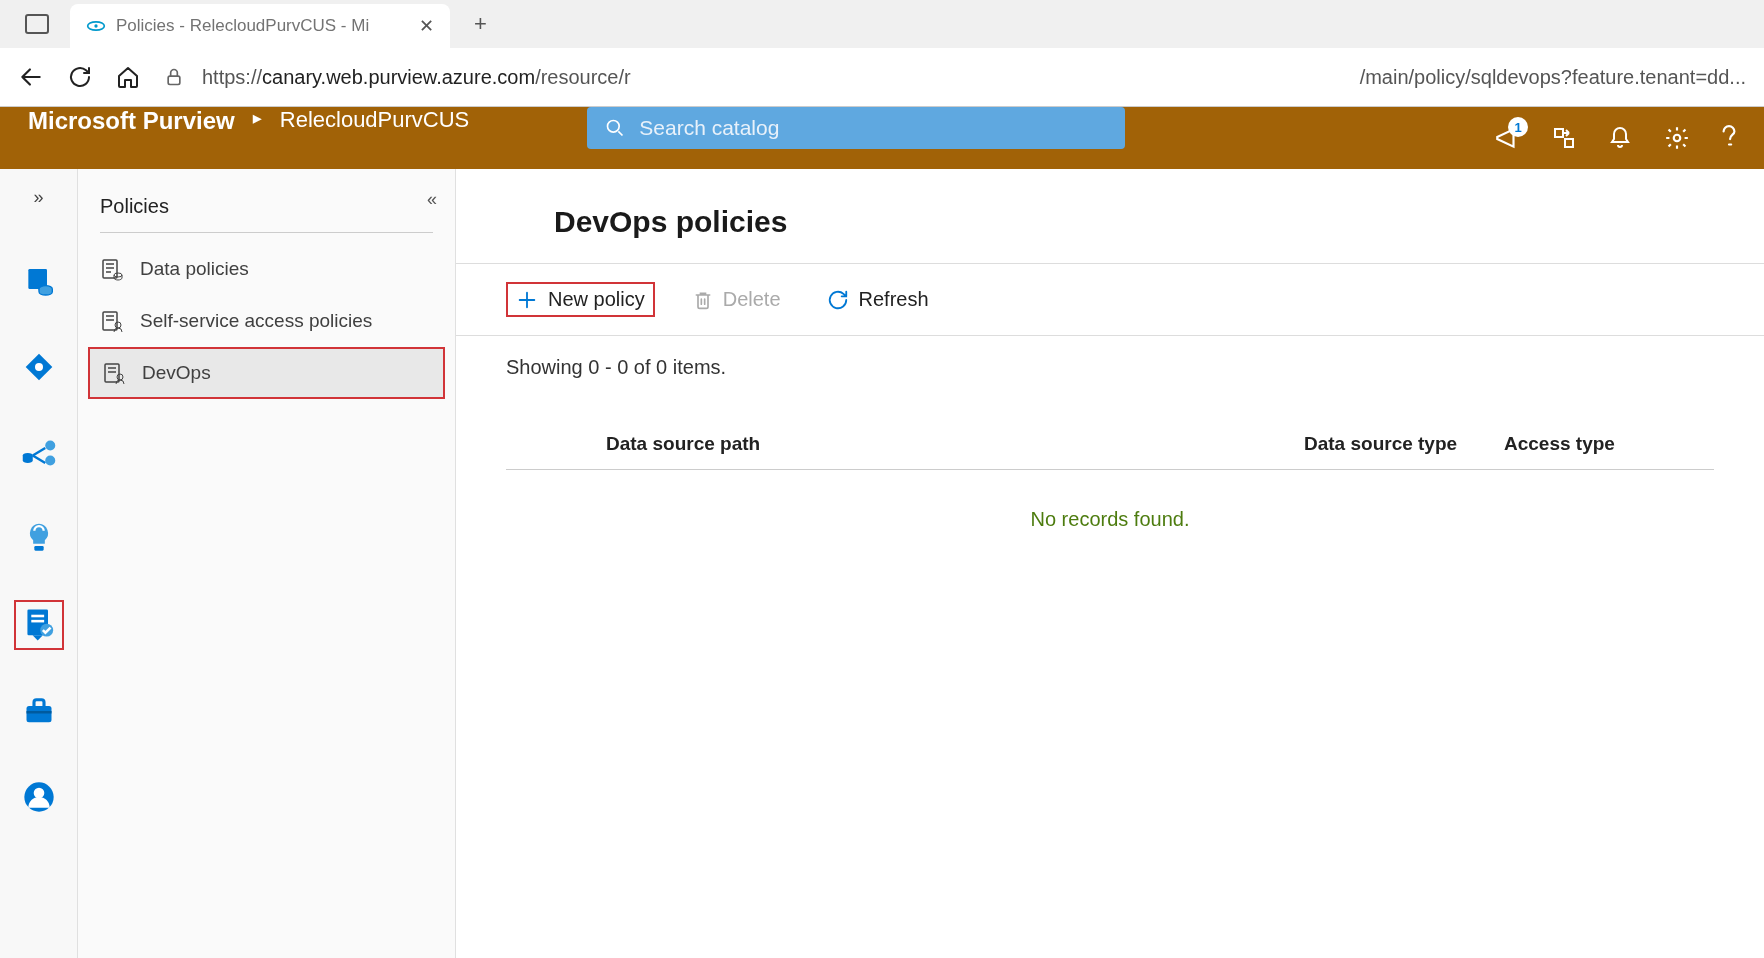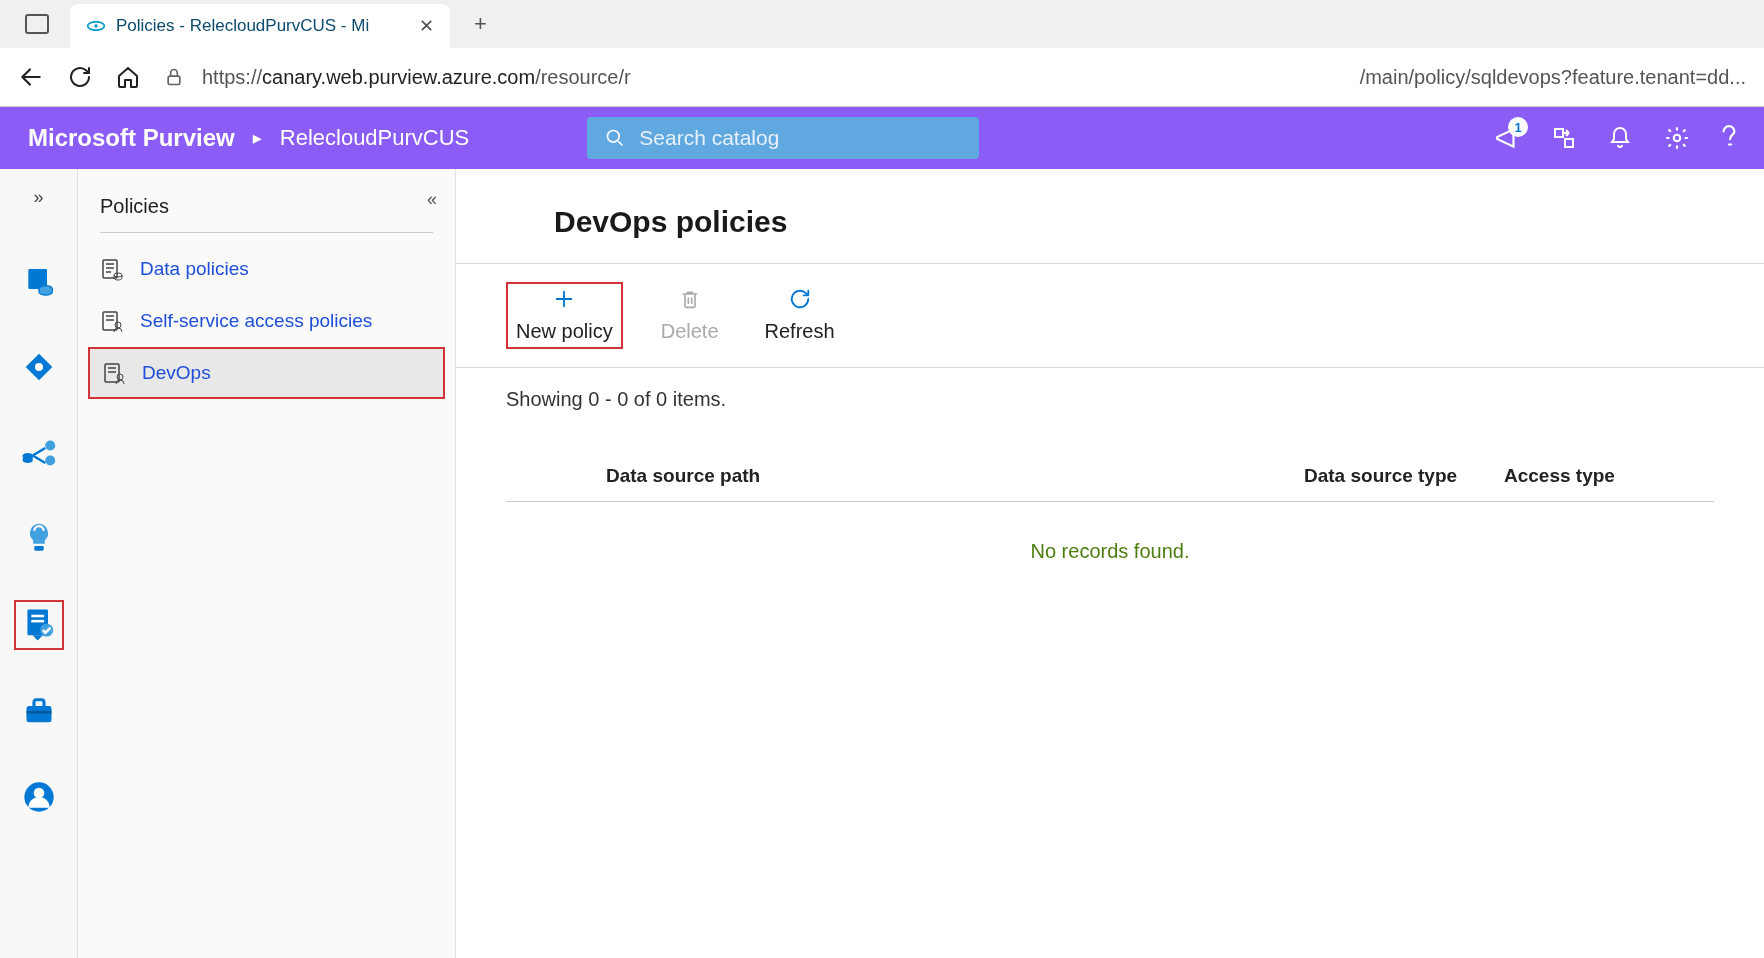--- a/index.html
+++ b/index.html
@@ -4,37 +4,37 @@
   <style>
     * { box-sizing: border-box; margin: 0; padding: 0; font-family: 'Segoe UI', Tahoma, sans-serif; }
     body { background: #fff; overflow: hidden; }
     
     
     .browser-chrome { background: #f0f0f0; border-bottom: 1px solid #ccc; }
     .tab-bar { display: flex; align-items: center; height: 48px; padding: 0 10px; gap: 6px; }
     .window-icon { width: 24px; height: 20px; border: 2px solid #555; border-radius: 3px; margin: 0 15px; }
     .tab { display: flex; align-items: center; background: #fff; border-radius: 8px 8px 0 0; padding: 10px 16px; gap: 10px; height: 44px; margin-top: 4px; min-width: 380px; }
     .tab-favicon { width: 20px; height: 20px; color: #0078d4; }
-    .tab-title { font-size: 17px; color: #0c4a6e; flex: 1; white-space: nowrap; overflow: hidden; }
+    .tab-title { font-size: 17px; color: #737373; flex: 1; white-space: nowrap; overflow: hidden; }
     .tab-close { font-size: 18px; color: #555; cursor: pointer; }
     .new-tab-btn { font-size: 22px; color: #555; margin-left: 18px; cursor: pointer; }
     
     .address-bar { display: flex; background: #fff; height: 58px; padding: 0 18px; gap: 24px; }
     .nav-btn { color: #333; cursor: pointer; display: flex; align-items: center; }
     .url-section { display: flex; align-items: center; flex: 1; gap: 18px; }
     .lock-icon { color: #666; }
     .url-text { font-size: 20px; color: #555; flex: 1; white-space: nowrap; overflow: hidden; }
     .url-text .dark { color: #222; }
     
     
-    .purview-header { background: #8b5cf6; color: #fff; height: 62px; display: flex; align-items: center; padding: 0 28px; gap: 18px; }
+    .purview-header { background: #a16207; color: #fff; height: 62px; display: flex; padding: 0 28px; gap: 18px; }
     .brand { font-size: 24px; font-weight: 600; }
     .chevron-sep { font-size: 18px; }
     .workspace-name { font-size: 22px; }
-    .search-box { background: #5fa8e0; border-radius: 4px; display: flex; align-items: center; padding: 0 18px; height: 42px; width: 392px; margin-left: 100px; gap: 14px; }
+    .search-box { background: #5fa8e0; border-radius: 4px; display: flex; align-items: center; padding: 0 18px; height: 42px; width: 538px; margin-left: 100px; gap: 14px; }
     .search-box input { background: transparent; border: none; outline: none; color: #fff; font-size: 21px; flex: 1; }
     .search-box input::placeholder { color: #e8f1fa; }
     .header-spacer { flex: 1; }
     .header-icons { display: flex; align-items: center; gap: 32px; }
     .header-icon { position: relative; cursor: pointer; }
     .badge { position: absolute; top: -8px; right: -8px; background: #fff; color: #0078d4; border-radius: 50%; width: 20px; height: 20px; font-size: 13px; display: flex; align-items: center; justify-content: center; font-weight: 600; }
     
     
     .app-body { display: flex; height: calc(100vh - 168px); }
     
@@ -42,29 +42,29 @@
     .icon-rail { width: 78px; background: #f8f8f8; border-right: 1px solid #e0e0e0; display: flex; flex-direction: column; align-items: center; padding-top: 18px; gap: 36px; }
     .rail-toggle { font-size: 18px; color: #444; cursor: pointer; margin-bottom: 12px; }
     .rail-item { cursor: pointer; display: flex; align-items: center; justify-content: center; width: 50px; height: 50px; }
     .rail-item.active { border: 2px solid #d13438; }
     
     
     .panel-sidebar { width: 378px; background: #fafafa; border-right: 1px solid #e0e0e0; padding: 20px 0; position: relative; }
     .collapse-btn { position: absolute; top: 20px; right: 18px; font-size: 18px; color: #555; cursor: pointer; }
     .panel-title { font-size: 20px; font-weight: 400; padding: 6px 22px 14px; color: #222; }
     .panel-divider { border: none; border-top: 1px solid #ccc; margin: 0 22px 10px; }
-    .panel-item { display: flex; align-items: center; gap: 16px; padding: 14px 22px; font-size: 19px; color: #1d4ed8; cursor: pointer; }
+    .panel-item { display: flex; align-items: center; gap: 16px; padding: 14px 22px; font-size: 19px; color: #404040; cursor: pointer; }
     .panel-item.active { background: #e8e8e8; border: 2px solid #d13438; margin: 0 10px; padding: 12px 12px; }
     
     
     .content { flex: 1; padding: 0; overflow: auto; }
     .page-title { font-size: 30px; font-weight: 600; padding: 36px 0 24px 98px; color: #1a1a1a; }
     .content-divider { border: none; border-top: 1px solid #ddd; }
     .toolbar { display: flex; align-items: center; gap: 30px; padding: 18px 50px; border-bottom: 1px solid #ddd; }
-    .toolbar-btn { display: flex; align-items: center; gap: 10px; font-size: 20px; cursor: pointer; padding: 4px 8px; flex-direction: column; }
+    .toolbar-btn { display: flex; align-items: center; gap: 10px; font-size: 20px; cursor: pointer; padding: 4px 8px; }
     .toolbar-btn.highlighted { border: 2px solid #d13438; }
     .toolbar-btn.primary { color: #222; }
     .toolbar-btn.primary .icon { color: #0078d4; }
     .toolbar-btn.disabled { color: #aaa; }
     .toolbar-btn.refresh .icon { color: #0078d4; }
     .toolbar-btn.refresh { color: #222; }
     
     .filters-row { display: flex; align-items: center; gap: 28px; padding: 30px 50px 14px; }
     .keyword-filter { display: flex; align-items: center; gap: 14px; border: 1px solid #888; border-radius: 3px; padding: 8px 16px; width: 306px; font-size: 19px; color: #555; }
     .pill-filter { border: 1px solid #888; border-radius: 24px; padding: 8px 22px; font-size: 19px; color: #333; }

